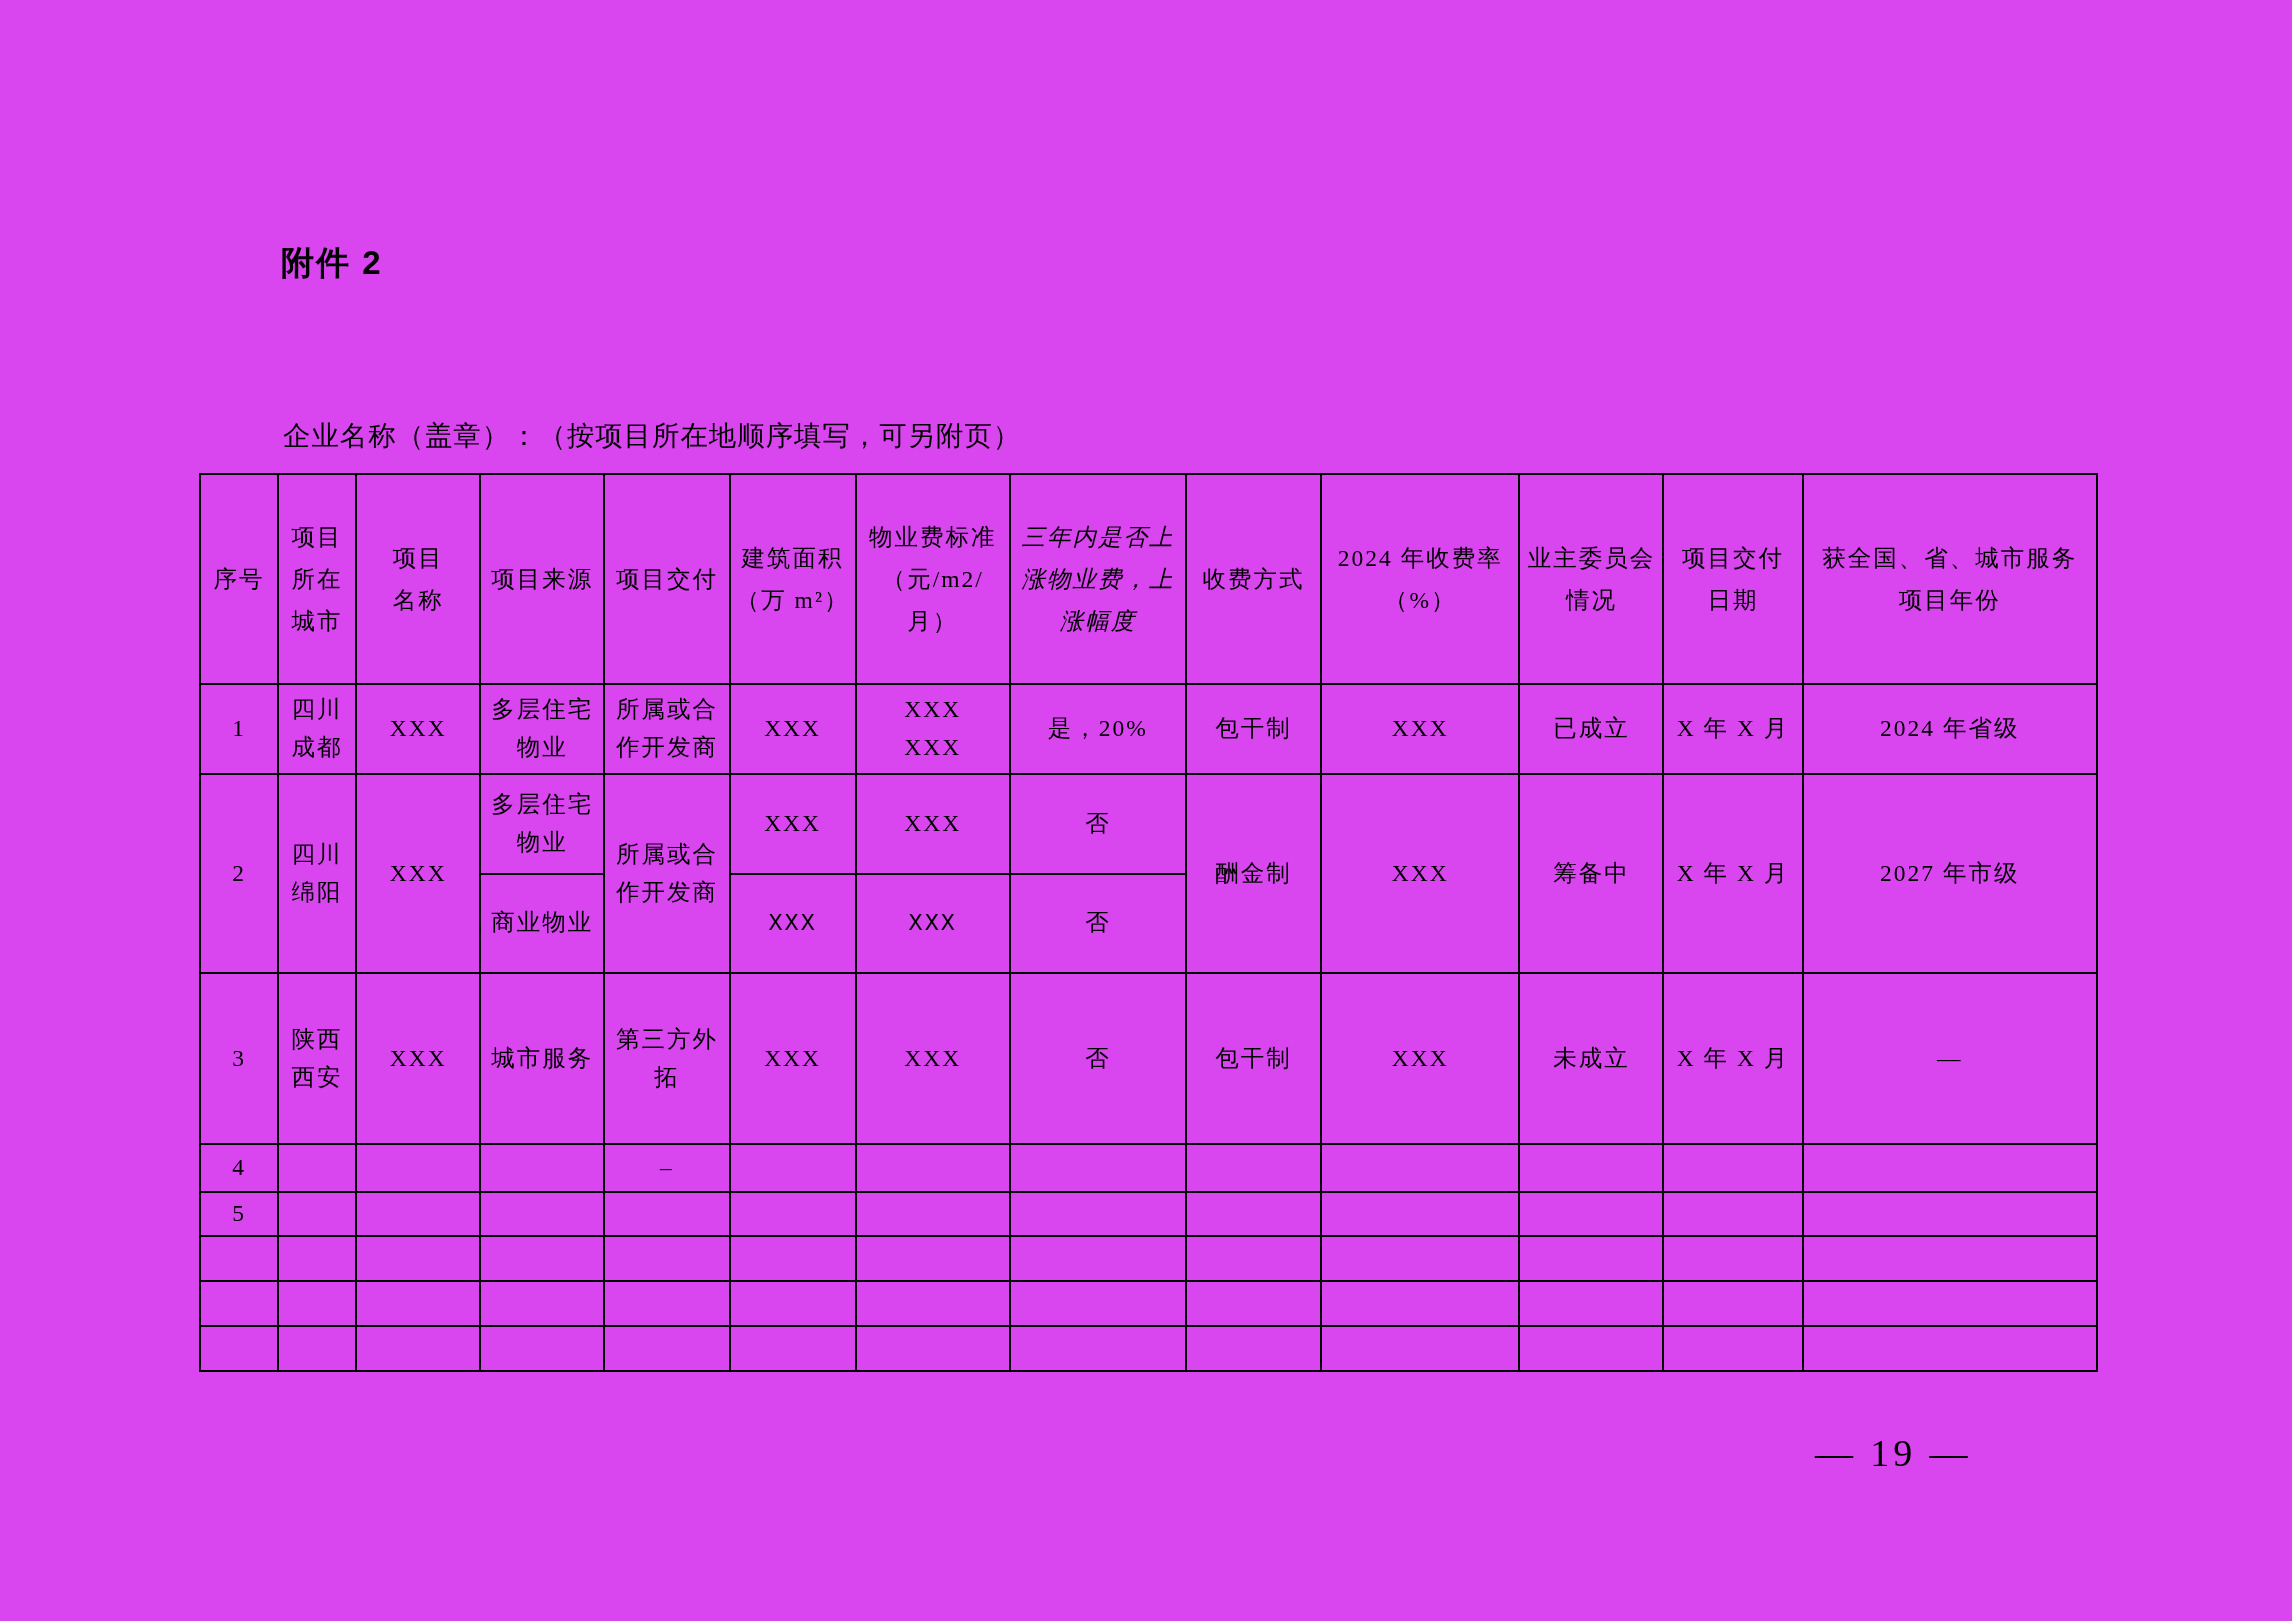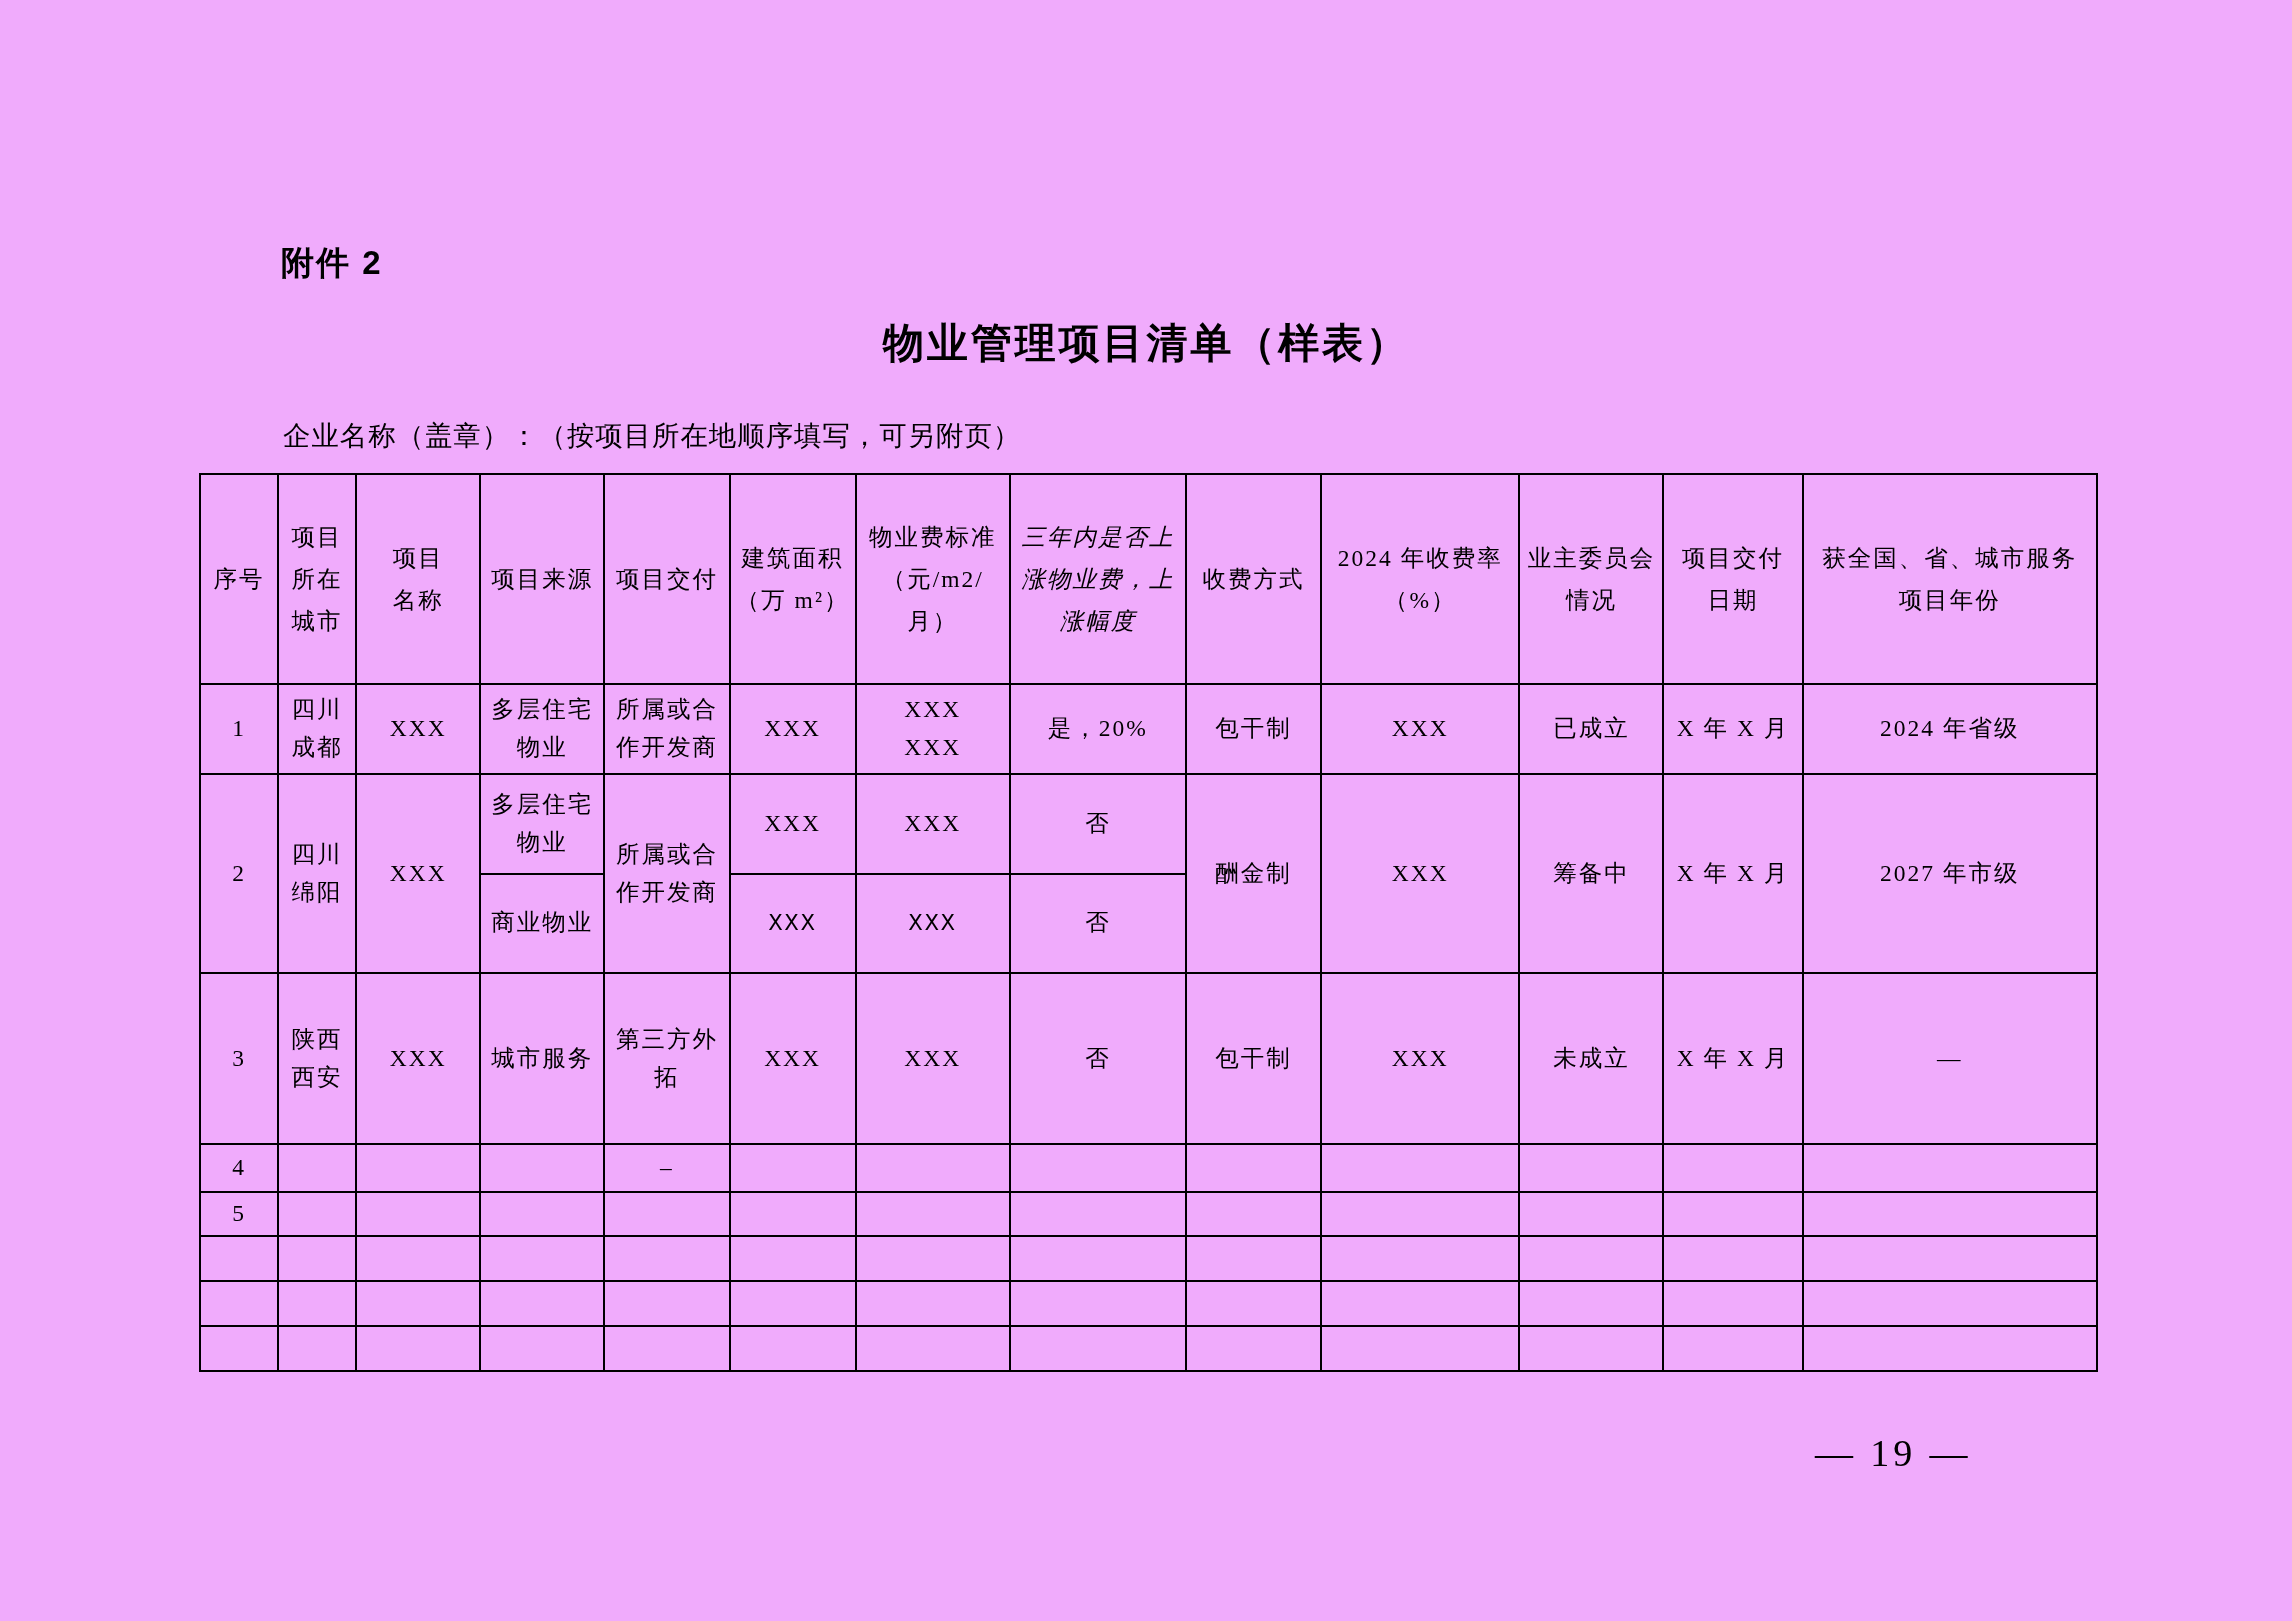--- a/index.html
+++ b/index.html
@@ -1,21 +1,21 @@
 <!DOCTYPE html>
 <html><head>
 <meta charset="utf-8">
 <style>
   * { margin: 0; padding: 0; box-sizing: border-box; }
   html, body { background: #888; }
   .page {
     position: relative;
     width: 2293px;
     height: 1621px;
-    background: #f0abfc;
+    background: #d946ef;
     font-family: "Liberation Serif", serif;
     color: #000;
     overflow: hidden;
   }
   .attachment {
     position: absolute;
     left: 281px;
     top: 241px;
     font-family: "Liberation Sans", sans-serif;
     font-weight: bold;
@@ -84,21 +84,20 @@
     white-space: nowrap;
   }
 </style>
 </head>
 <body>
 
 <div class="page">
 
   <div class="attachment">附件 2</div>
 
-  <div class="doc-title">物业管理项目清单（样表）</div>
 
   <div class="company-line">
     <span>企业名称（盖章）：</span><span class="note">（按项目所在地顺序填写，可另附页）</span>
   </div>
 
   <div class="tbl-wrap">
     <table class="main">
       <colgroup>
         <col style="width:78px">
           <col style="width:78px">

